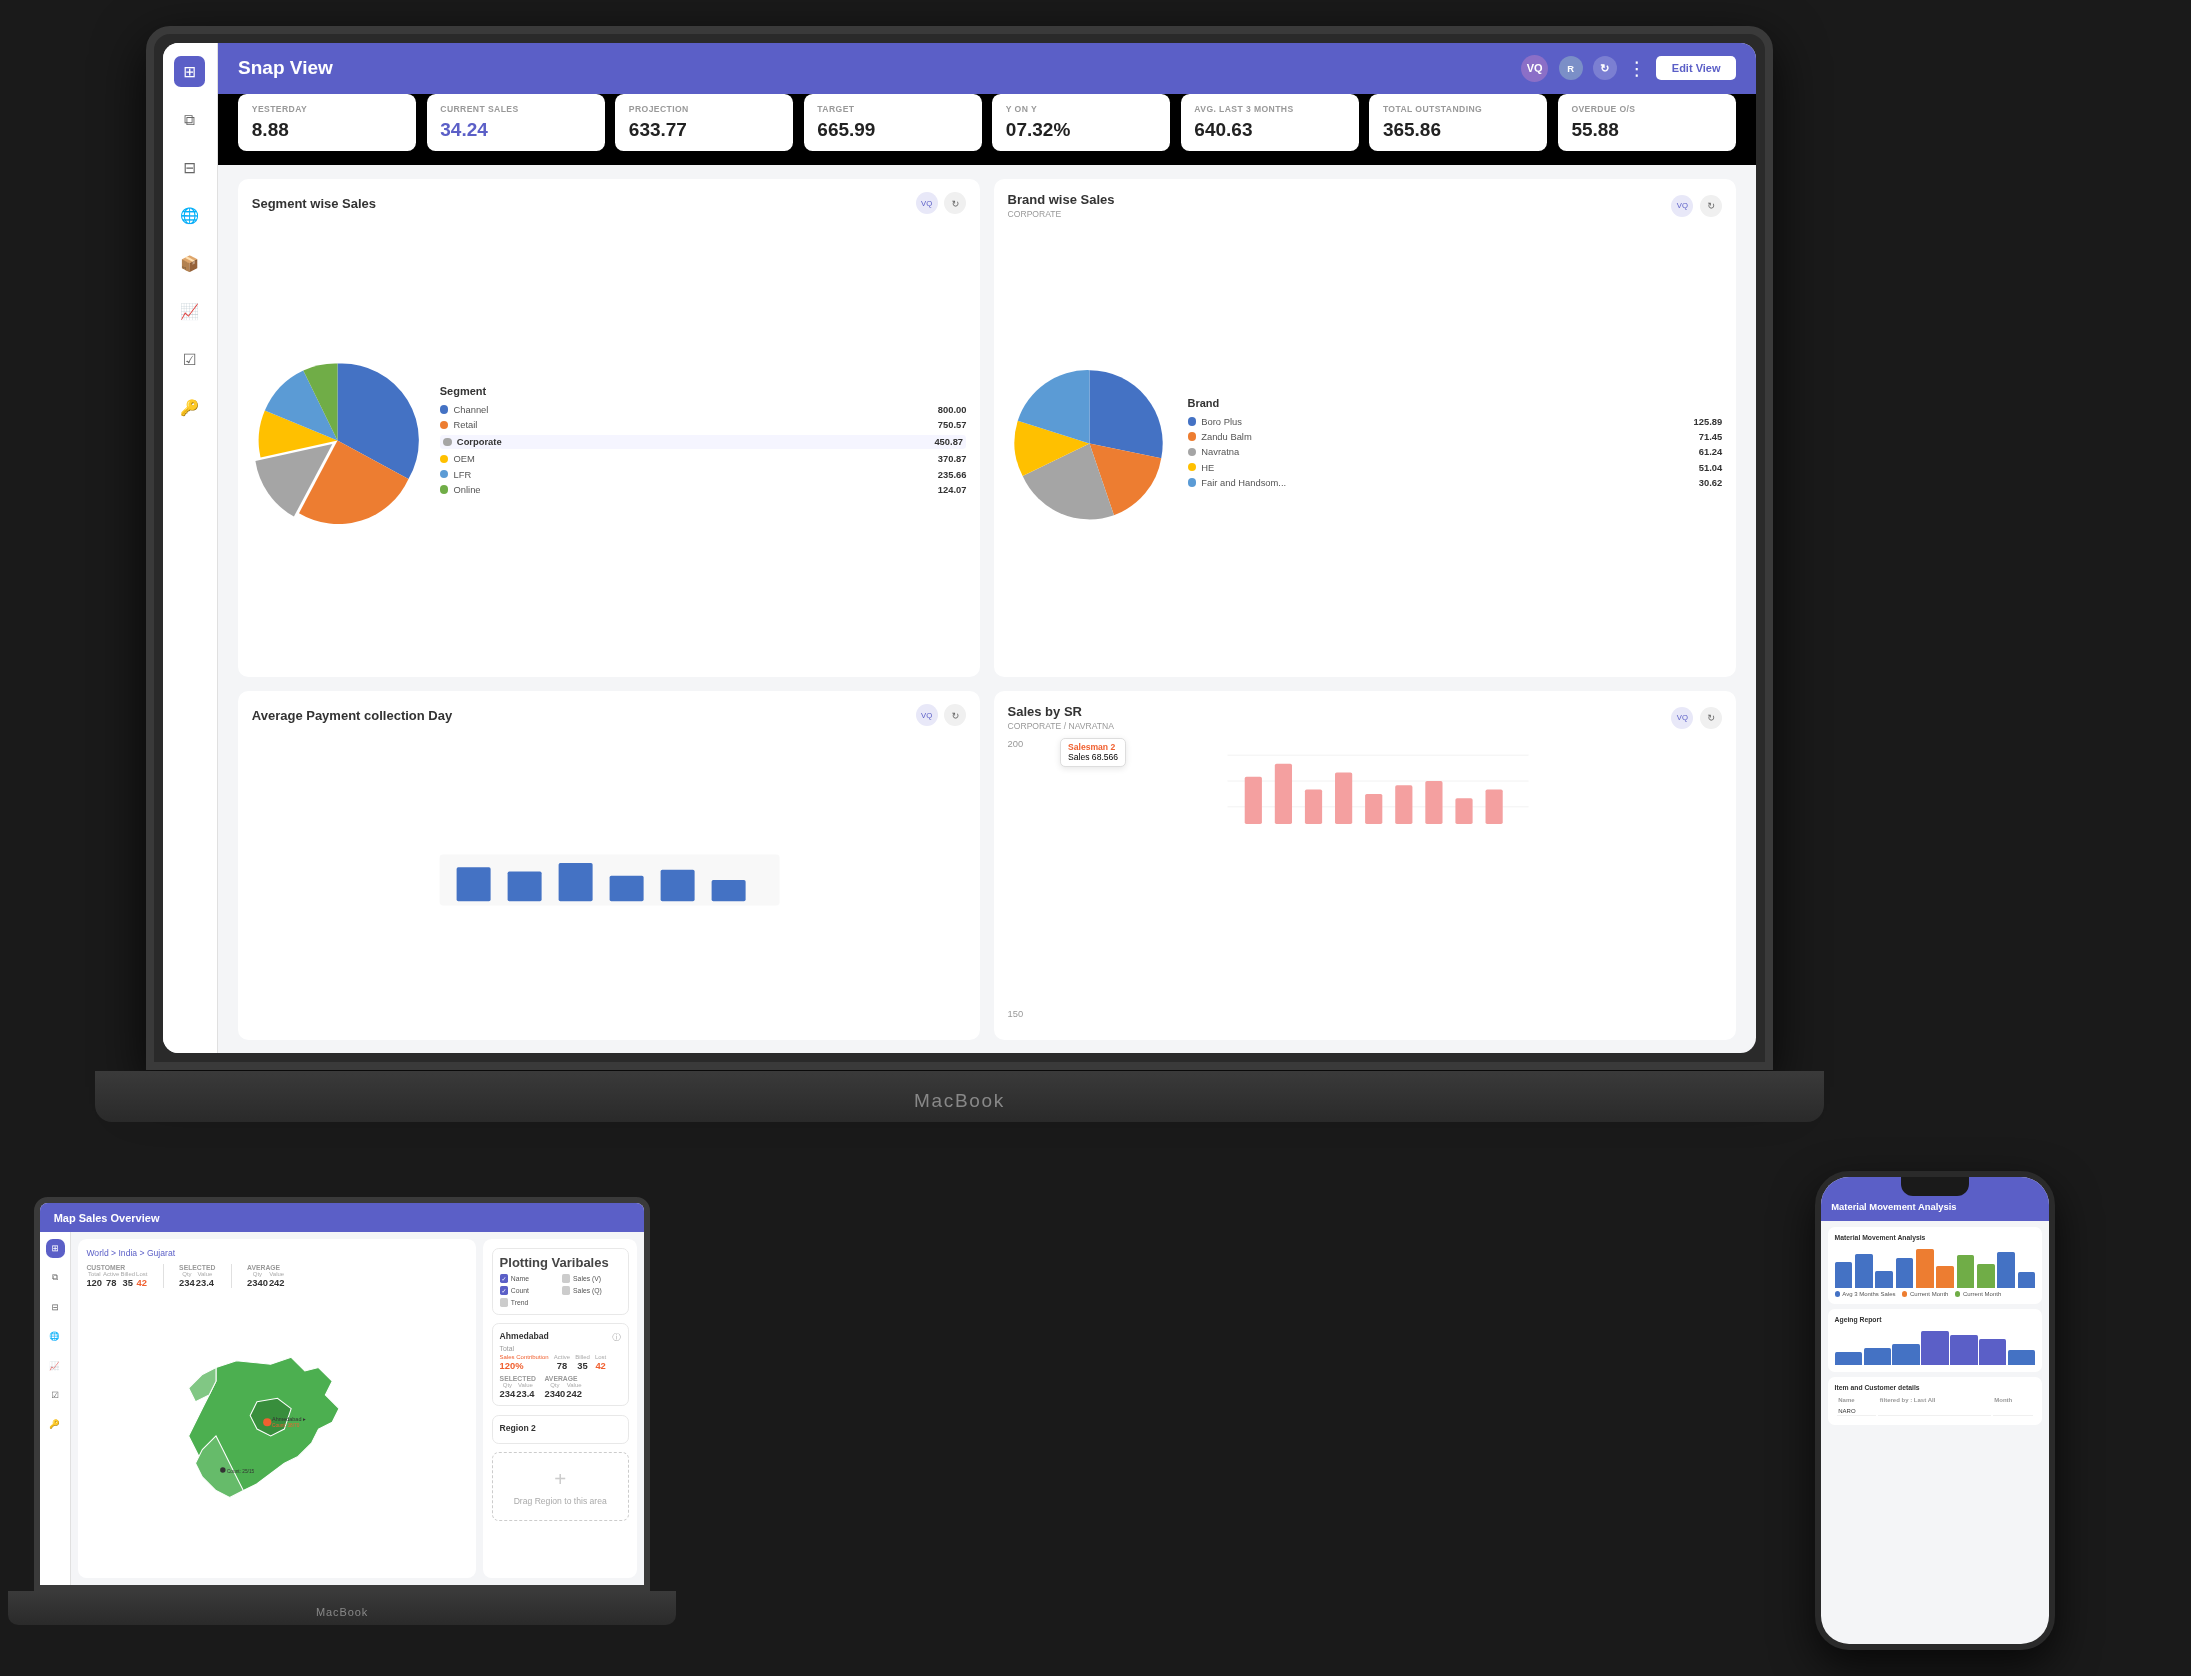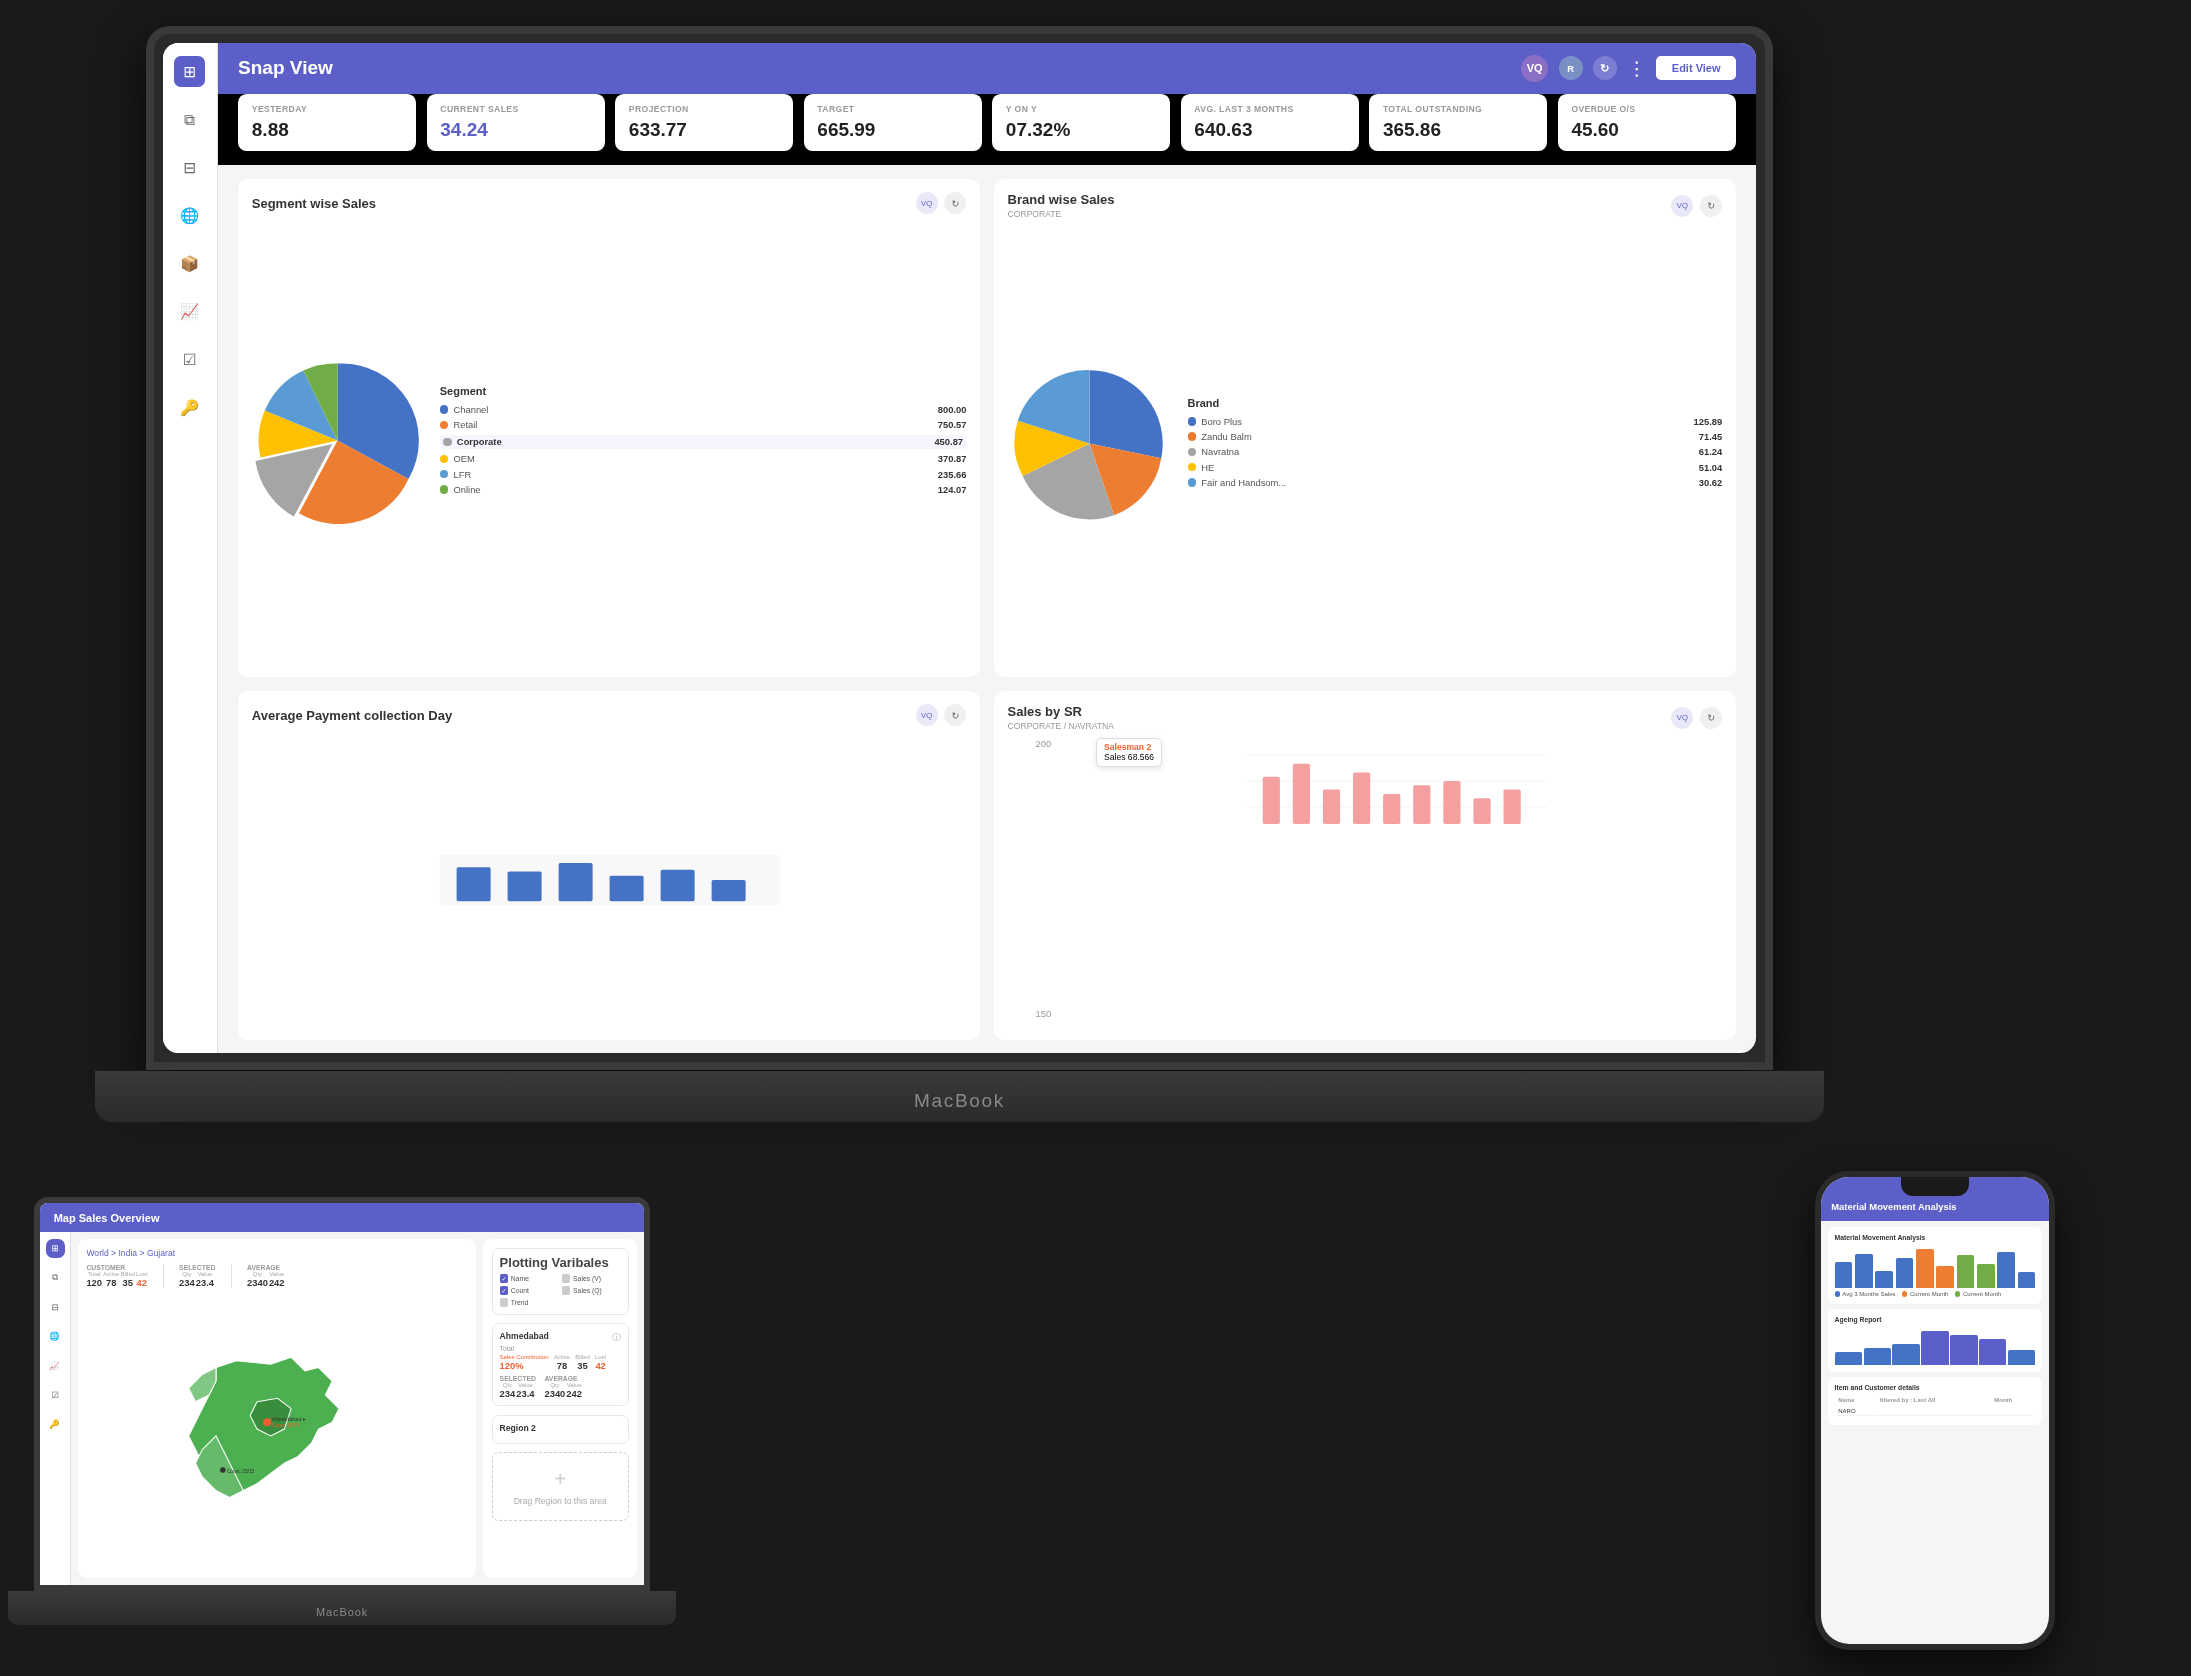--- a/index.html
+++ b/index.html
@@ -798,21 +798,21 @@
                 <div class="kpi-value">640.63</div>
               </div>
 
               <div class="kpi-card">
                 <div class="kpi-label">TOTAL OUTSTANDING</div>
                 <div class="kpi-value">365.86</div>
               </div>
 
               <div class="kpi-card">
                 <div class="kpi-label">OVERDUE O/S</div>
-                <div class="kpi-value">45.60</div>
+                <div class="kpi-value">55.88</div>
               </div>
             </div>
 
             <div class="charts-area">
 
               <div class="chart-card">
                 <div class="chart-card-header">
                   <div>
                     <div class="chart-title">Segment wise Sales</div>
                   </div>
@@ -981,21 +981,21 @@
                   <div>
                     <div class="chart-title">Sales by SR</div>
                     <div class="chart-subtitle">CORPORATE / NAVRATNA</div>
                   </div>
                   <div class="chart-controls">
                     <div class="chart-ctrl-btn" style="background:#e8e8f8;color:#5b5fc7;font-size:7.7px;">VQ</div>
                     <div class="chart-ctrl-btn">↻</div>
                   </div>
                 </div>
 
-                <div style="display:flex; flex:1; gap:19px;margin-left:28px;">
+                <div style="display:flex; flex:1; gap:11px;">
                   <div style="display:flex; flex-direction:column; justify-content:space-between; align-items:flex-end; padding-bottom:6.8px; font-size:9.4px; color:#999;">
                     <span>200</span>
                     <span>150</span>
                   </div>
                   <div style="flex:1; position:relative;">
                     
                     <div style="position:absolute; top:0; left:26px; background:white; border:0.9px solid #ddd; border-radius:5.1px; padding:3.4px 6.8px; font-size:8.6px; box-shadow:0 1.7px 6.8px rgba(0,0,0,0.1); z-index:5;">
                       <div style="font-weight:600; color:#f06030;">Salesman 2</div>
                       <div>Sales  68.566</div>
                     </div>

